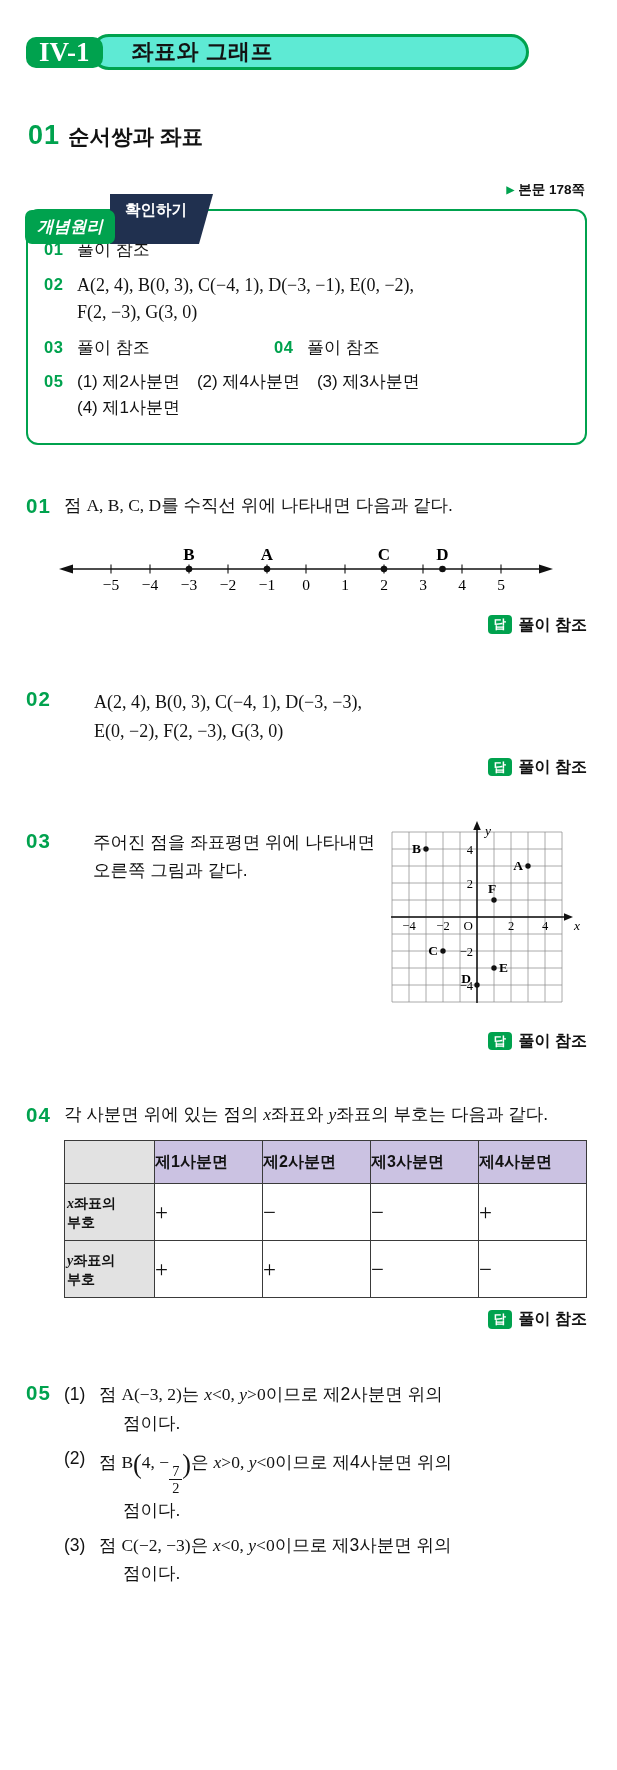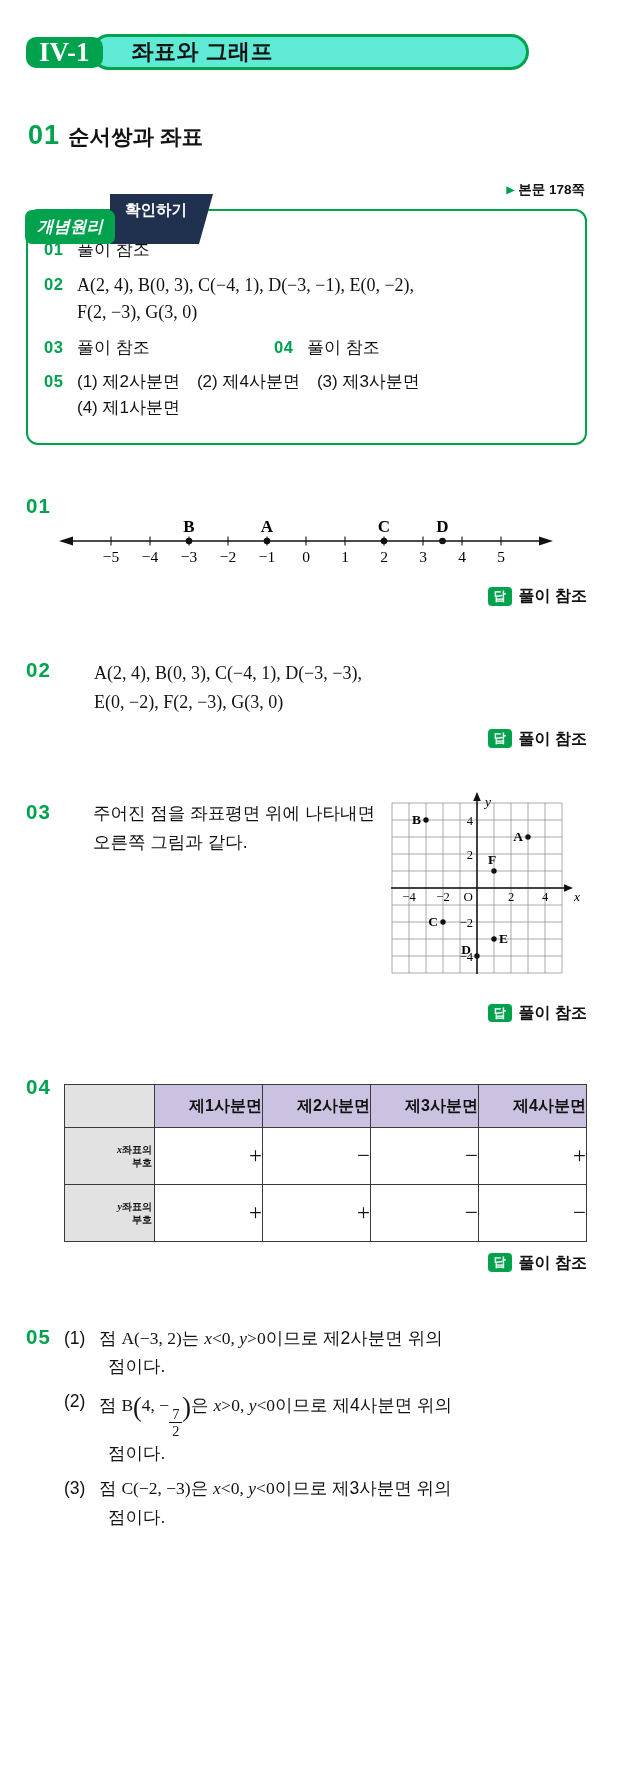--- a/index.html
+++ b/index.html
@@ -50,31 +50,31 @@
   .ans-badge{background:var(--green);color:#fff;font-size:12.5px;font-weight:bold;padding:3px 5.5px;border-radius:4px;line-height:1}
   .ans-text{font-size:16px;font-weight:bold}
   .mathblock{margin:4px 0 0 30px;font-family:"Liberation Serif",serif;font-size:18px;line-height:1.62}
 
   .p03-top{display:flex;justify-content:flex-end}
   .p03-text{width:292px;word-break:keep-all;padding-top:2px}
   .fig-grid{flex:none;margin-top:-6px}
 
   .table-wrap{margin-top:12px}
   table.sign{border-collapse:collapse;width:100%}
-  table.sign th,table.sign td{border:1.3px solid #3a3a3a;text-align:right;vertical-align:middle}
+  table.sign th,table.sign td{border:1.3px solid #3a3a3a;text-align:left;vertical-align:middle}
   th.corner{background:var(--side-bg);width:90px}
   th.chead{background:var(--th-bg);font-size:16px;font-weight:bold;padding:8px 0}
-  th.rhead{background:var(--side-bg);font-size:10px;font-weight:bold;line-height:1.3;padding:8px 2px}
+  th.rhead{background:var(--side-bg);font-size:14px;font-weight:bold;line-height:1.3;padding:8px 2px}
   td.sign-val{font-family:"Liberation Serif",serif;font-size:23px;height:57px}
 
   .p05-items{margin-top:2px}
   .p05-item{display:flex;margin-bottom:7px;line-height:1.62}
   .p05-label{flex:none;width:35px}
   .p05-content{flex:1;min-width:0;word-break:keep-all}
-  .p05-cont{margin-left:9px}
+  .p05-cont{margin-left:24px}
 
   .frac{display:inline-flex;flex-direction:column;text-align:center;vertical-align:-0.55em;line-height:1.05;font-size:.82em}
   .fn{border-bottom:1.3px solid #111;padding:0 3px}
   .fd{padding-top:1px}
   .bigp{font-family:"Liberation Serif",serif;font-size:1.5em;vertical-align:-0.2em;font-weight:400}
 </style>
 </head>
 <body>
 
 <div class="page">
@@ -136,20 +136,21 @@
               <div>(4) 제1사분면</div>
             </div>
           </div>
         </div>
       </div>
   </div>
 
   <section class="prob">
     <span class="pnum">01</span>
     <div class="pbody">
+      <div id="p01-text" class="ptext"><span>점 </span><span class="math">A, B, C, D</span><span>를 수직선 위에 나타내면 다음과 같다.</span></div>
       <div id="numline-box" class="fig-numline"><svg width="500" height="62" viewBox="0 0 500 62">
             <line x1="16" y1="36" x2="484" y2="36" stroke="#111" stroke-width="1.4"></line>
             <polygon points="3,36 17,31.4 17,40.6" fill="#111"></polygon>
             <polygon points="497,36 483,31.4 483,40.6" fill="#111"></polygon>
             <line x1="55" y1="31.5" x2="55" y2="40.5" stroke="#111" stroke-width="1.1"></line>
             <text x="55" y="57" text-anchor="middle" font-size="15.5" font-family="Liberation Serif, serif">−5</text>
             <line x1="94" y1="31.5" x2="94" y2="40.5" stroke="#111" stroke-width="1.1"></line>
             <text x="94" y="57" text-anchor="middle" font-size="15.5" font-family="Liberation Serif, serif">−4</text>
             <line x1="133" y1="31.5" x2="133" y2="40.5" stroke="#111" stroke-width="1.1"></line>
             <text x="133" y="57" text-anchor="middle" font-size="15.5" font-family="Liberation Serif, serif">−3</text>
@@ -259,20 +260,21 @@
       <div class="ans">
         <span class="ans-badge">답</span>
         <span class="ans-text">풀이 참조</span>
       </div>
     </div>
   </section>
 
   <section class="prob">
     <span class="pnum">04</span>
     <div class="pbody">
+      <div id="p04-text" class="ptext"><span>각 사분면 위에 있는 점의 </span><span class="mvar">x</span><span>좌표와 </span><span class="mvar">y</span><span>좌표의 부호는 다음과 같다.</span></div>
       <div class="table-wrap">
         <table class="sign" id="sign-table">
             <tbody>
               <tr>
                 <th class="corner"></th>
                 <th class="chead">제1사분면</th>
                 <th class="chead">제2사분면</th>
                 <th class="chead">제3사분면</th>
                 <th class="chead">제4사분면</th>
               </tr>

